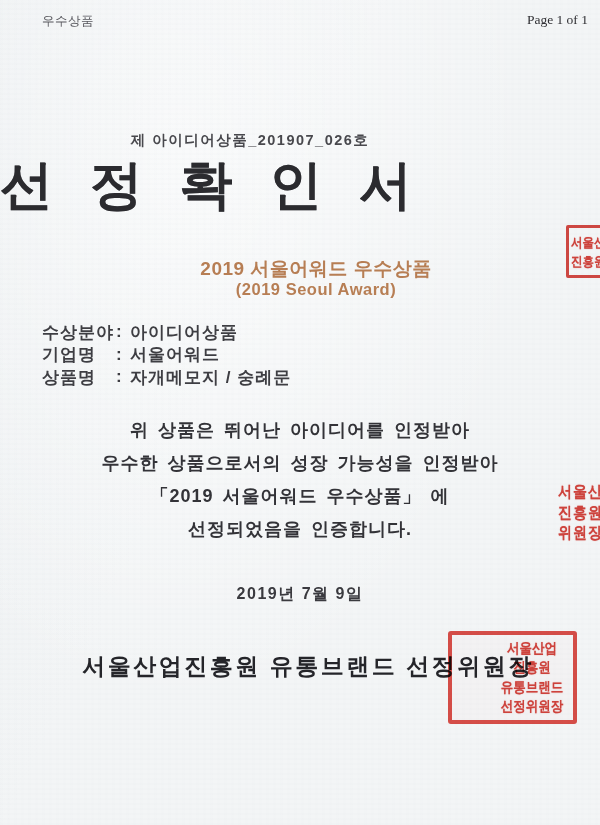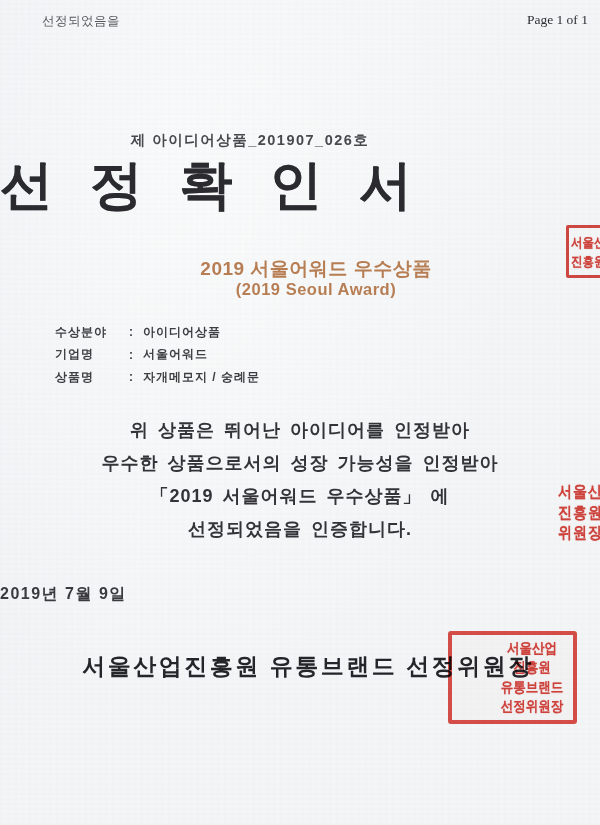--- a/index.html
+++ b/index.html
@@ -21,28 +21,28 @@
   .hdr-right{position:absolute;right:12px;top:12px;font-size:13.5px;color:#2f2f33;
     font-family:"Liberation Serif", serif;}
   .doc-no{position:absolute;left:0;right:0;top:131px;text-align:center;
     transform:translateX(-50px);font-size:14.5px;letter-spacing:1.5px;color:#48484d;font-weight:600;}
   .title{position:absolute;left:0;right:0;top:150px;text-align:left;
     font-family:Liberation Sans, sans-serif;font-size:53px;font-weight:700;color:#2b2b2f;
     letter-spacing:5px;word-spacing:12px;text-shadow:0 0 .6px rgba(40,40,45,.55);}
   .award{position:absolute;left:0;right:0;top:258px;text-align:center;line-height:21px;padding-left:32px;}
   .award .l1{font-size:19px;font-weight:700;letter-spacing:.5px;}
   .award .l2{font-size:16.5px;font-weight:700;letter-spacing:.5px;}
-  .fields{position:absolute;left:55px;top:321px;font-size:12px;font-weight:600;color:#3e3e43;}
+  .fields{position:absolute;left:42px;top:321px;font-size:17px;font-weight:600;color:#3e3e43;}
   .field{display:flex;height:22.5px;align-items:center;}
   .field .lab{width:74px;letter-spacing:1px;}
   .field .col{width:14px;}
   .field .val{letter-spacing:1px;}
   .body{position:absolute;left:0;right:0;top:414px;text-align:center;
     font-size:18px;line-height:33px;color:#333338;font-weight:600;letter-spacing:1px;word-spacing:3px;}
-  .date{position:absolute;left:0;right:0;top:584px;text-align:left;
+  .date{position:absolute;left:0;right:0;top:584px;text-align:center;
     font-size:16px;letter-spacing:1.5px;color:#3a3a3f;font-weight:600;}
   .signature{position:absolute;left:0;right:0;top:651px;text-align:center;
     transform:translateX(8px);font-size:23px;font-weight:700;color:#26262b;
     letter-spacing:2.5px;z-index:2;mix-blend-mode:multiply;}
   .seal{position:absolute;left:448px;top:631px;width:82px;height:85px;z-index:1;
     border:4px solid #e0504a;border-radius:3px;background:rgba(255,240,240,.18);
     display:flex;flex-direction:column;justify-content:space-evenly;align-items:center;
     mix-blend-mode:multiply;filter:blur(.2px);padding-left:39px;}
   .seal .row, .frag .row{font-size:12.5px;font-weight:700;color:#d9453e;letter-spacing:0;
     line-height:13px;white-space:nowrap;transform:scaleY(1.15);
@@ -54,21 +54,21 @@
   .frag-top .row{font-size:11.5px;line-height:12px;}
   .frag-mid{left:558px;top:478px;width:60px;height:68px;}
   .frag-mid .row{font-size:14px;line-height:15px;letter-spacing:1px;}
 </style>
 </head>
 <body>
 
 <div class="page">
   <div class="texture"></div>
 
-  <div class="hdr-left">선정되었음을</div>
+  <div class="hdr-left">우수상품</div>
   <div class="hdr-right">Page 1 of 1</div>
 
   <div class="doc-no">제 아이디어상품_201907_026호</div>
 
   <div class="title">선 정 확 인 서</div>
 
   <div class="award" style="color:#b77e54;">
     <div class="l1">2019 서울어워드 우수상품</div>
     <div class="l2">(2019 Seoul Award)</div>
   </div>

